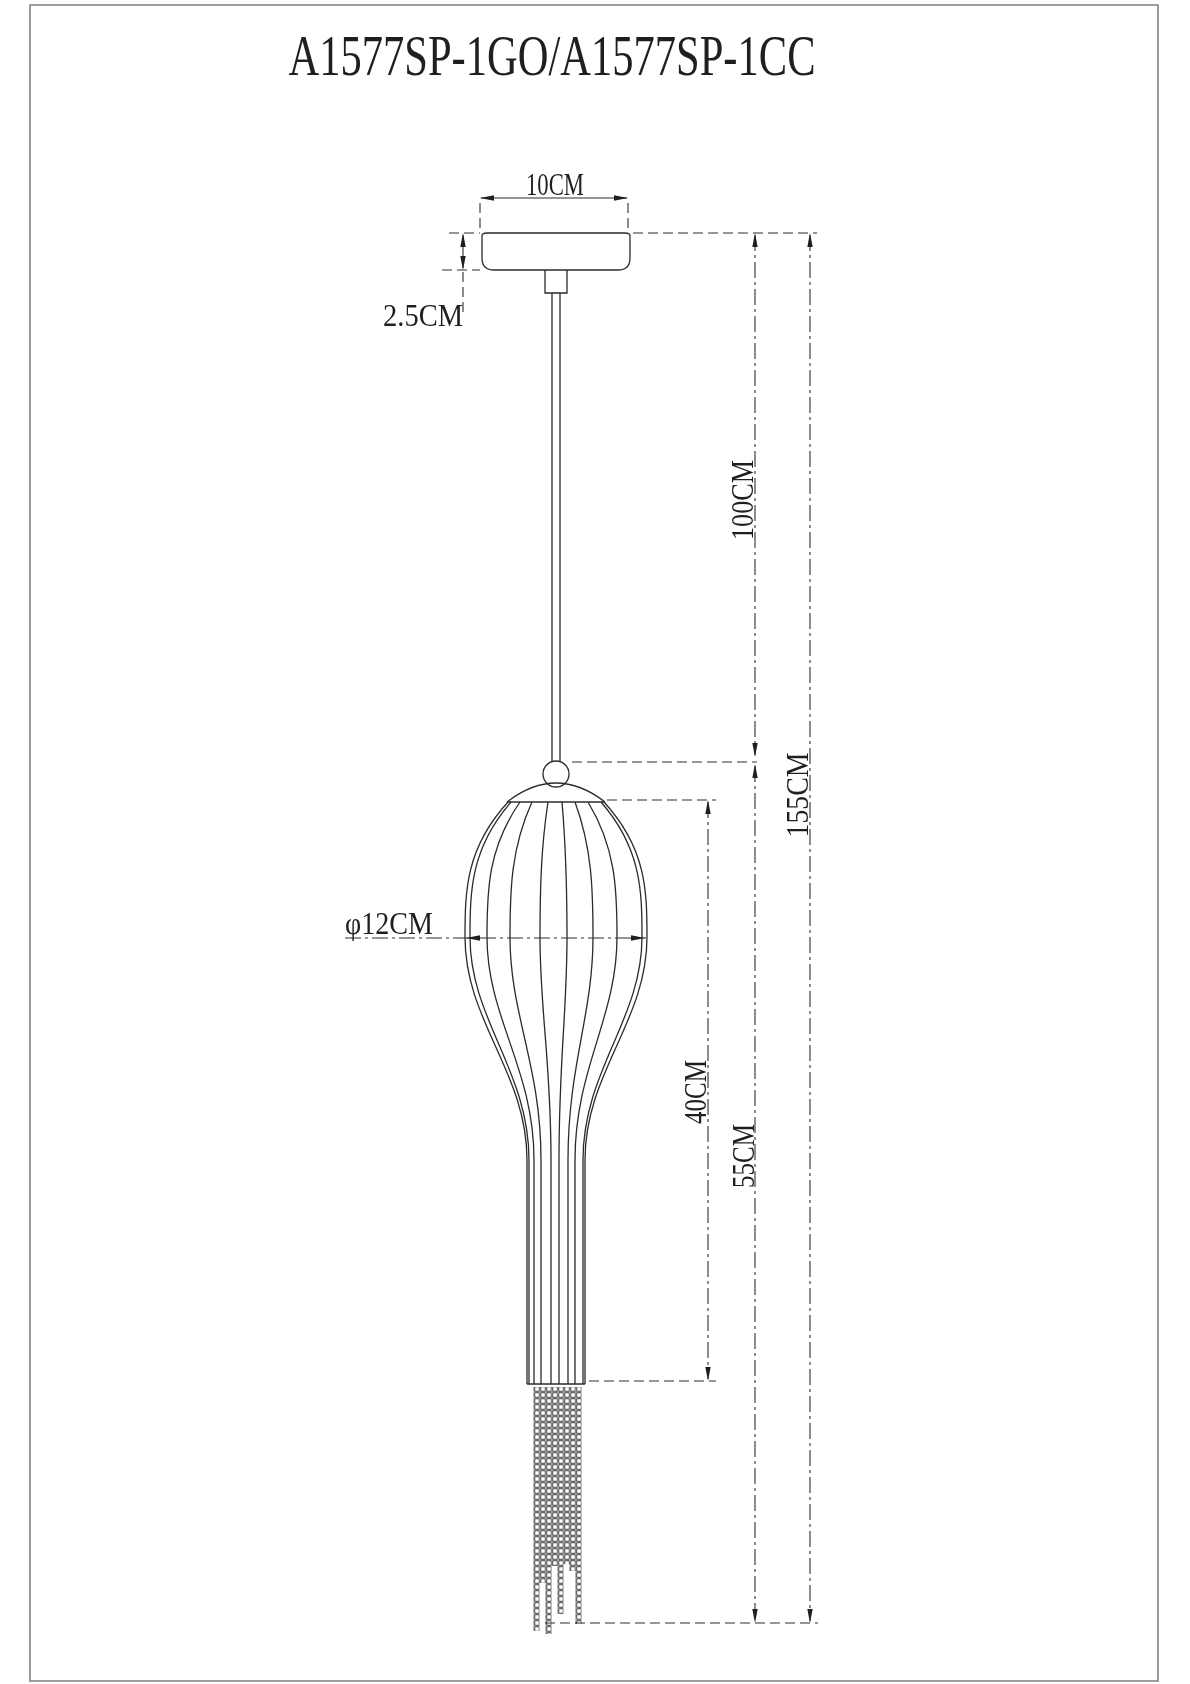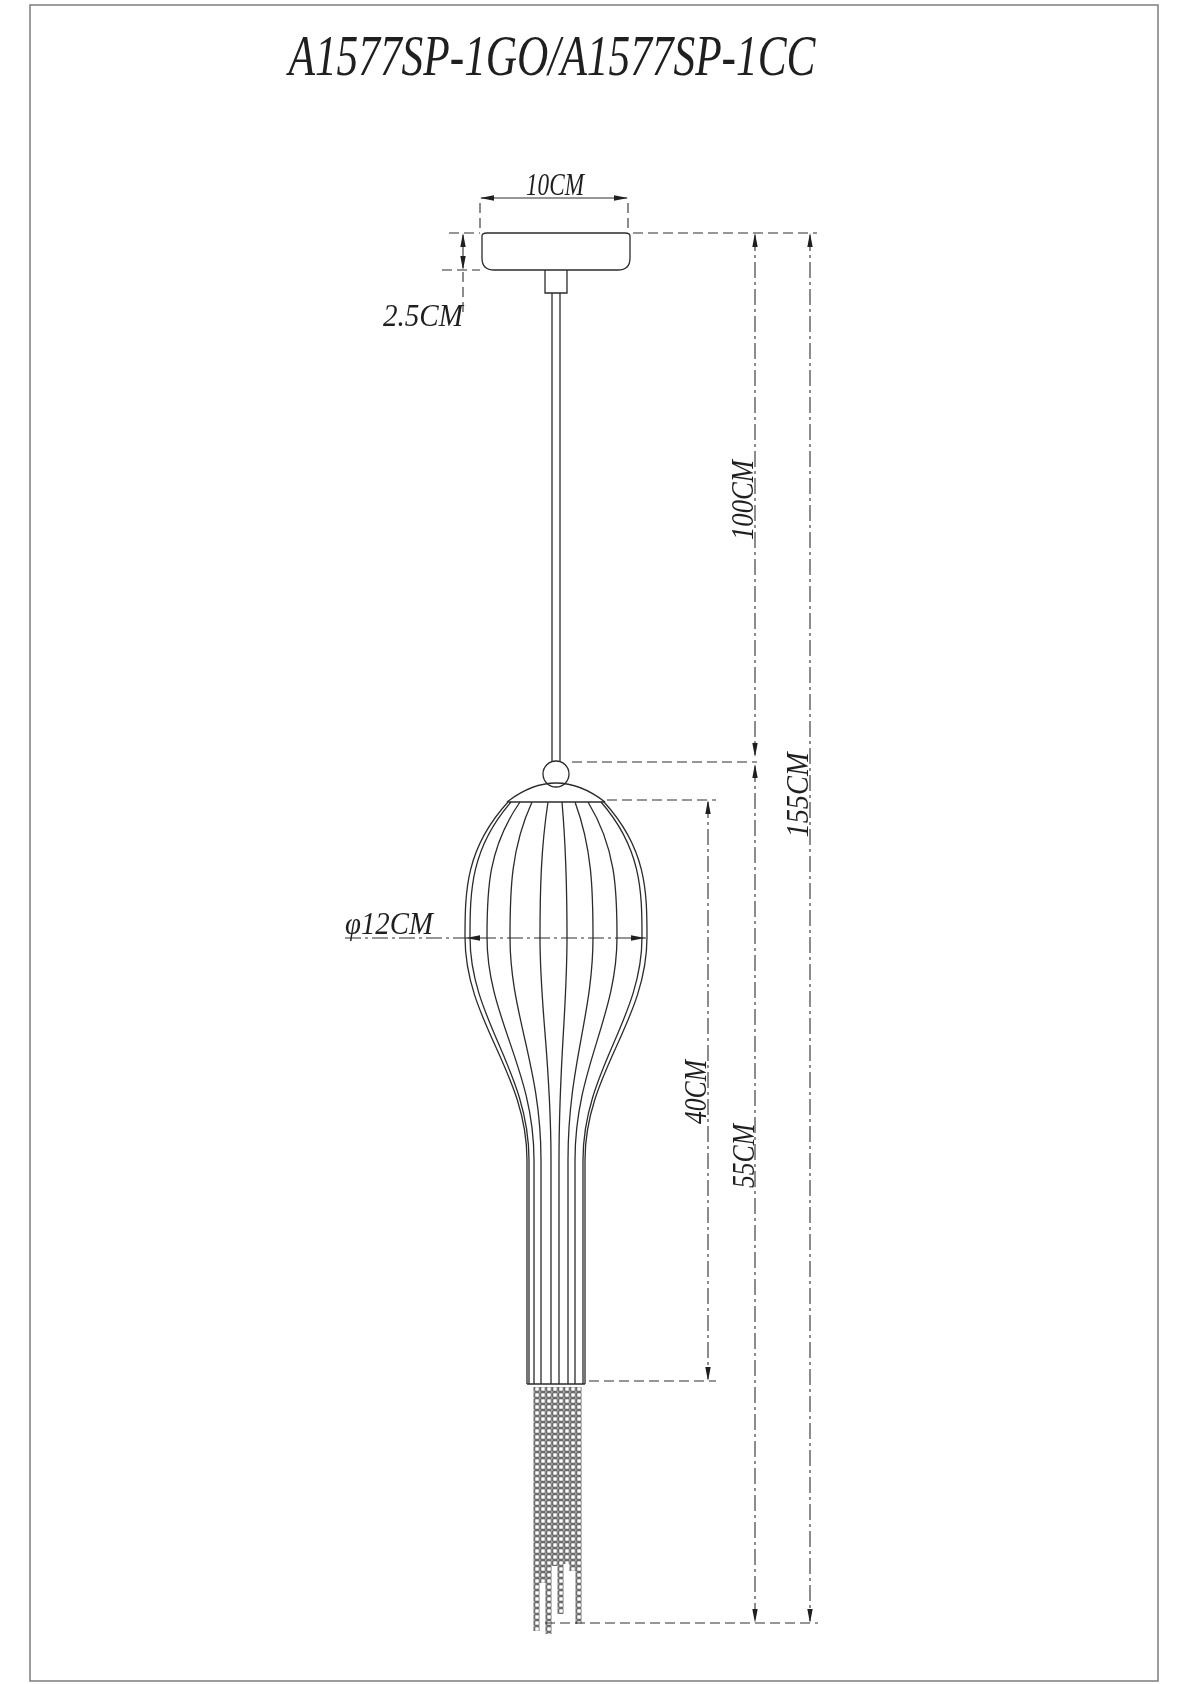--- a/index.html
+++ b/index.html
@@ -8,21 +8,20 @@
     background: #ffffff;
     width: 1190px;
     height: 1684px;
     overflow: hidden;
   }
   .sheet {
     position: relative;
     width: 1018px;
     height: 1684px;
     background: #ffffff;
-    font-style: italic;
   }
   svg {
     position: absolute;
     left: 0;
     top: 0;
     display: block;
   }
   text {
     font-family: "Liberation Serif", "DejaVu Serif", serif;
     fill: #1f1f1f;

